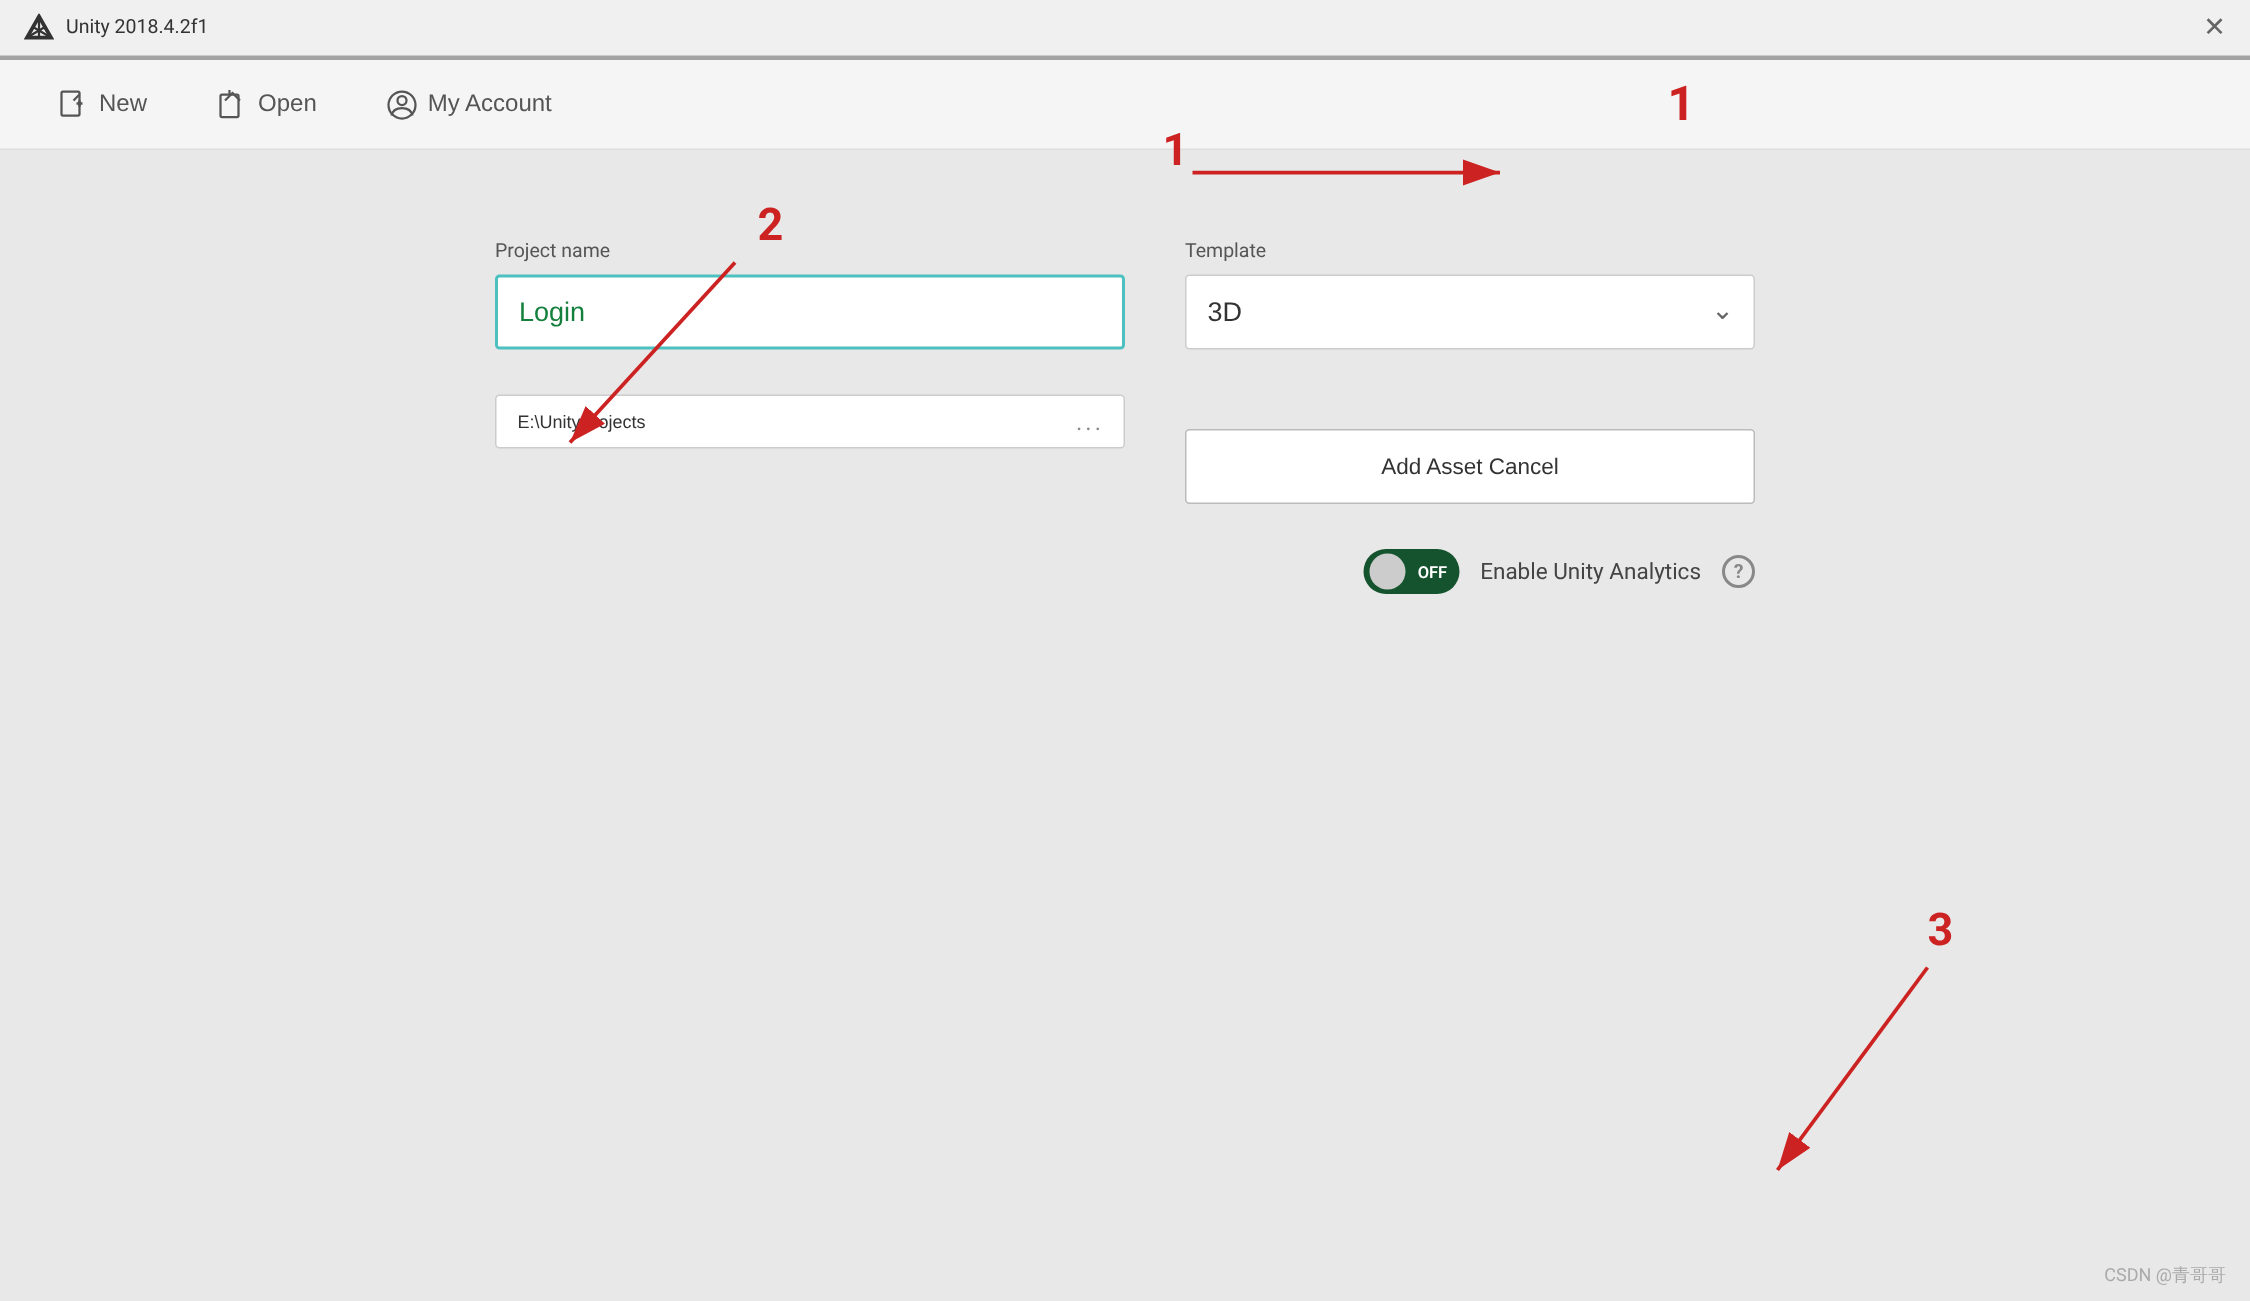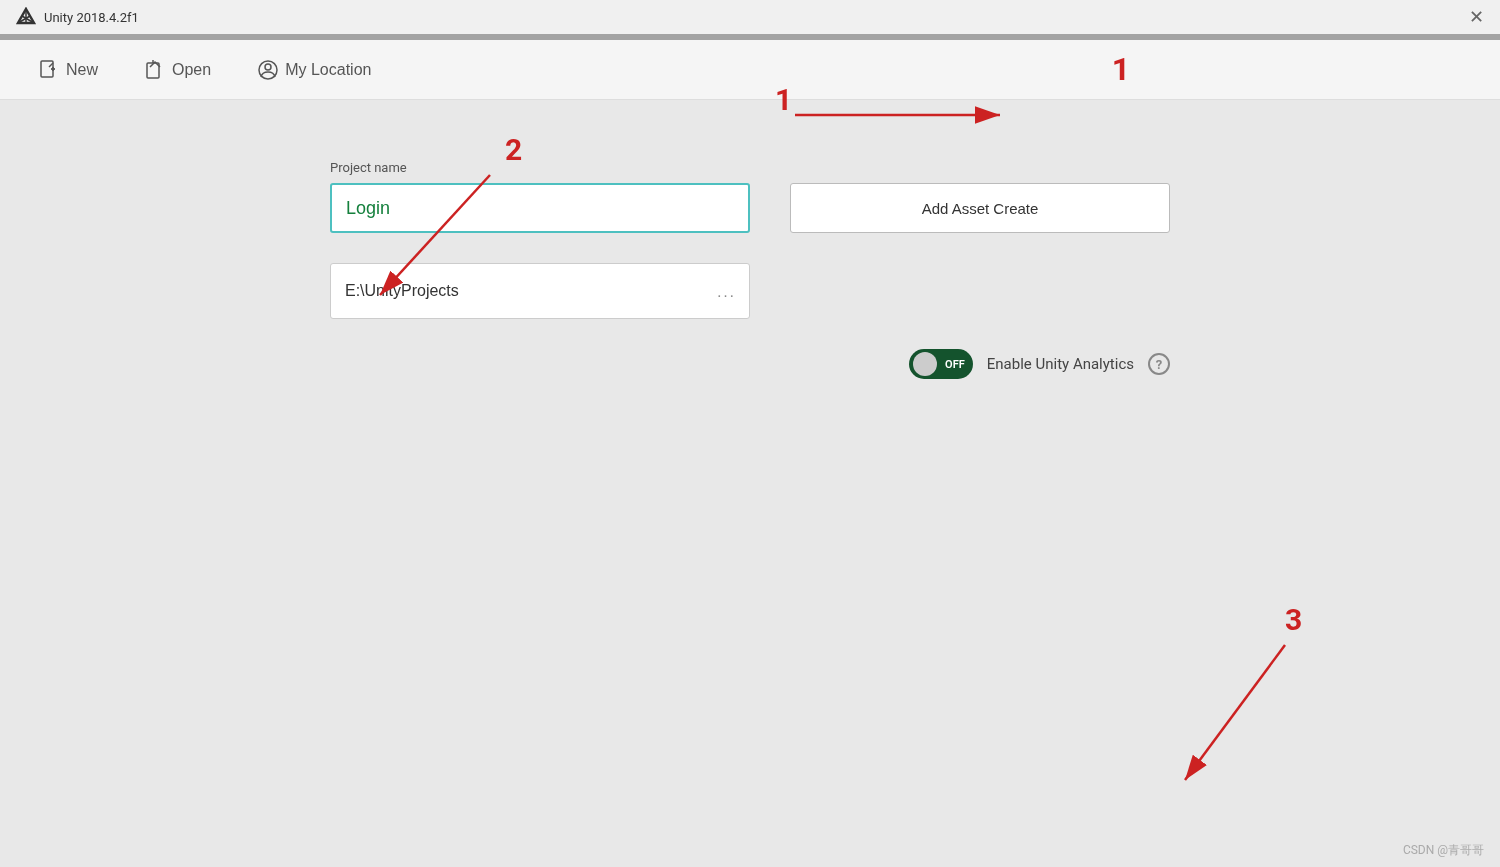--- a/index.html
+++ b/index.html
@@ -13,21 +13,21 @@
     }
 
     
     .title-bar {
       background: #f0f0f0;
       height: 40px;
       display: flex;
       align-items: center;
       justify-content: space-between;
       padding: 0 16px;
-      border-bottom: 6px solid #a3a3a3;
+      border-bottom: 3px solid #a3a3a3;
     }
     .title-bar-left {
       display: flex;
       align-items: center;
       gap: 8px;
     }
     .unity-logo {
       width: 20px;
       height: 20px;
     }
@@ -148,23 +148,23 @@
       transform: translateY(-55%);
       font-size: 18px;
       color: #666;
       pointer-events: none;
     }
 
     .location-input-wrapper {
       position: relative;
     }
     .location-input {
-      height: 56px;
+      height: 36px;
       padding: 0 35px 0 14px;
-      font-size: 16px;
+      font-size: 12px;
       border: 1px solid #ccc;
       border-radius: 3px;
       background: #fff;
       outline: none;
       color: #333;
       width: 100%;
     }
     .location-dots {
       position: absolute;
       right: 14px;
@@ -340,21 +340,21 @@
         <polyline points="6,8 11,3 16,8" stroke="#555" stroke-width="1.5" fill="none"></polyline>
       </svg>
       <span>Open</span>
     </button>
     <button class="nav-action-btn">
       <svg width="22" height="22" viewBox="0 0 22 22" fill="none" xmlns="http://www.w3.org/2000/svg">
         <circle cx="11" cy="11" r="9" stroke="#555" stroke-width="1.5" fill="none"></circle>
         <circle cx="11" cy="8" r="3" stroke="#555" stroke-width="1.5" fill="none"></circle>
         <path d="M4 18 Q5 13 11 13 Q17 13 18 18" stroke="#555" stroke-width="1.5" fill="none"></path>
       </svg>
-      <span>My Location</span>
+      <span>My Account</span>
     </button>
   </div>
 </div>
 
 <div class="main-content">
   <div class="form-container">
 
     <div class="form-row">
       <div class="left-col">
         <div class="form-group">
@@ -363,22 +363,34 @@
         </div>
         <div class="form-group">
           <div class="location-input-wrapper">
             <input type="text" class="location-input" value="E:\UnityProjects" style="">
             <span class="location-dots">...</span>
           </div>
         </div>
       </div>
       <div class="right-col">
         <div class="form-group">
+          <label class="form-label">Template</label>
+          <div class="select-wrapper">
+            <select class="form-select">
+              <option value="3D">3D</option>
+              <option value="2D">2D</option>
+              <option value="3D With Extras">3D With Extras</option>
+              <option value="High Definition RP">High Definition RP</option>
+              <option value="Lightweight RP">Lightweight RP</option>
+            </select>
+          </div>
+        </div>
+        <div class="form-group">
           <label class="form-label">&nbsp;</label>
-          <button class="add-asset-btn">Add Asset Create</button>
+          <button class="add-asset-btn">Add Asset Cancel</button>
         </div>
       </div>
     </div>
 
     <div class="analytics-row">
       <div class="toggle-container">
         <div class="toggle-switch">
           <div class="toggle-knob"></div>
           <span class="toggle-label">OFF</span>
         </div>

